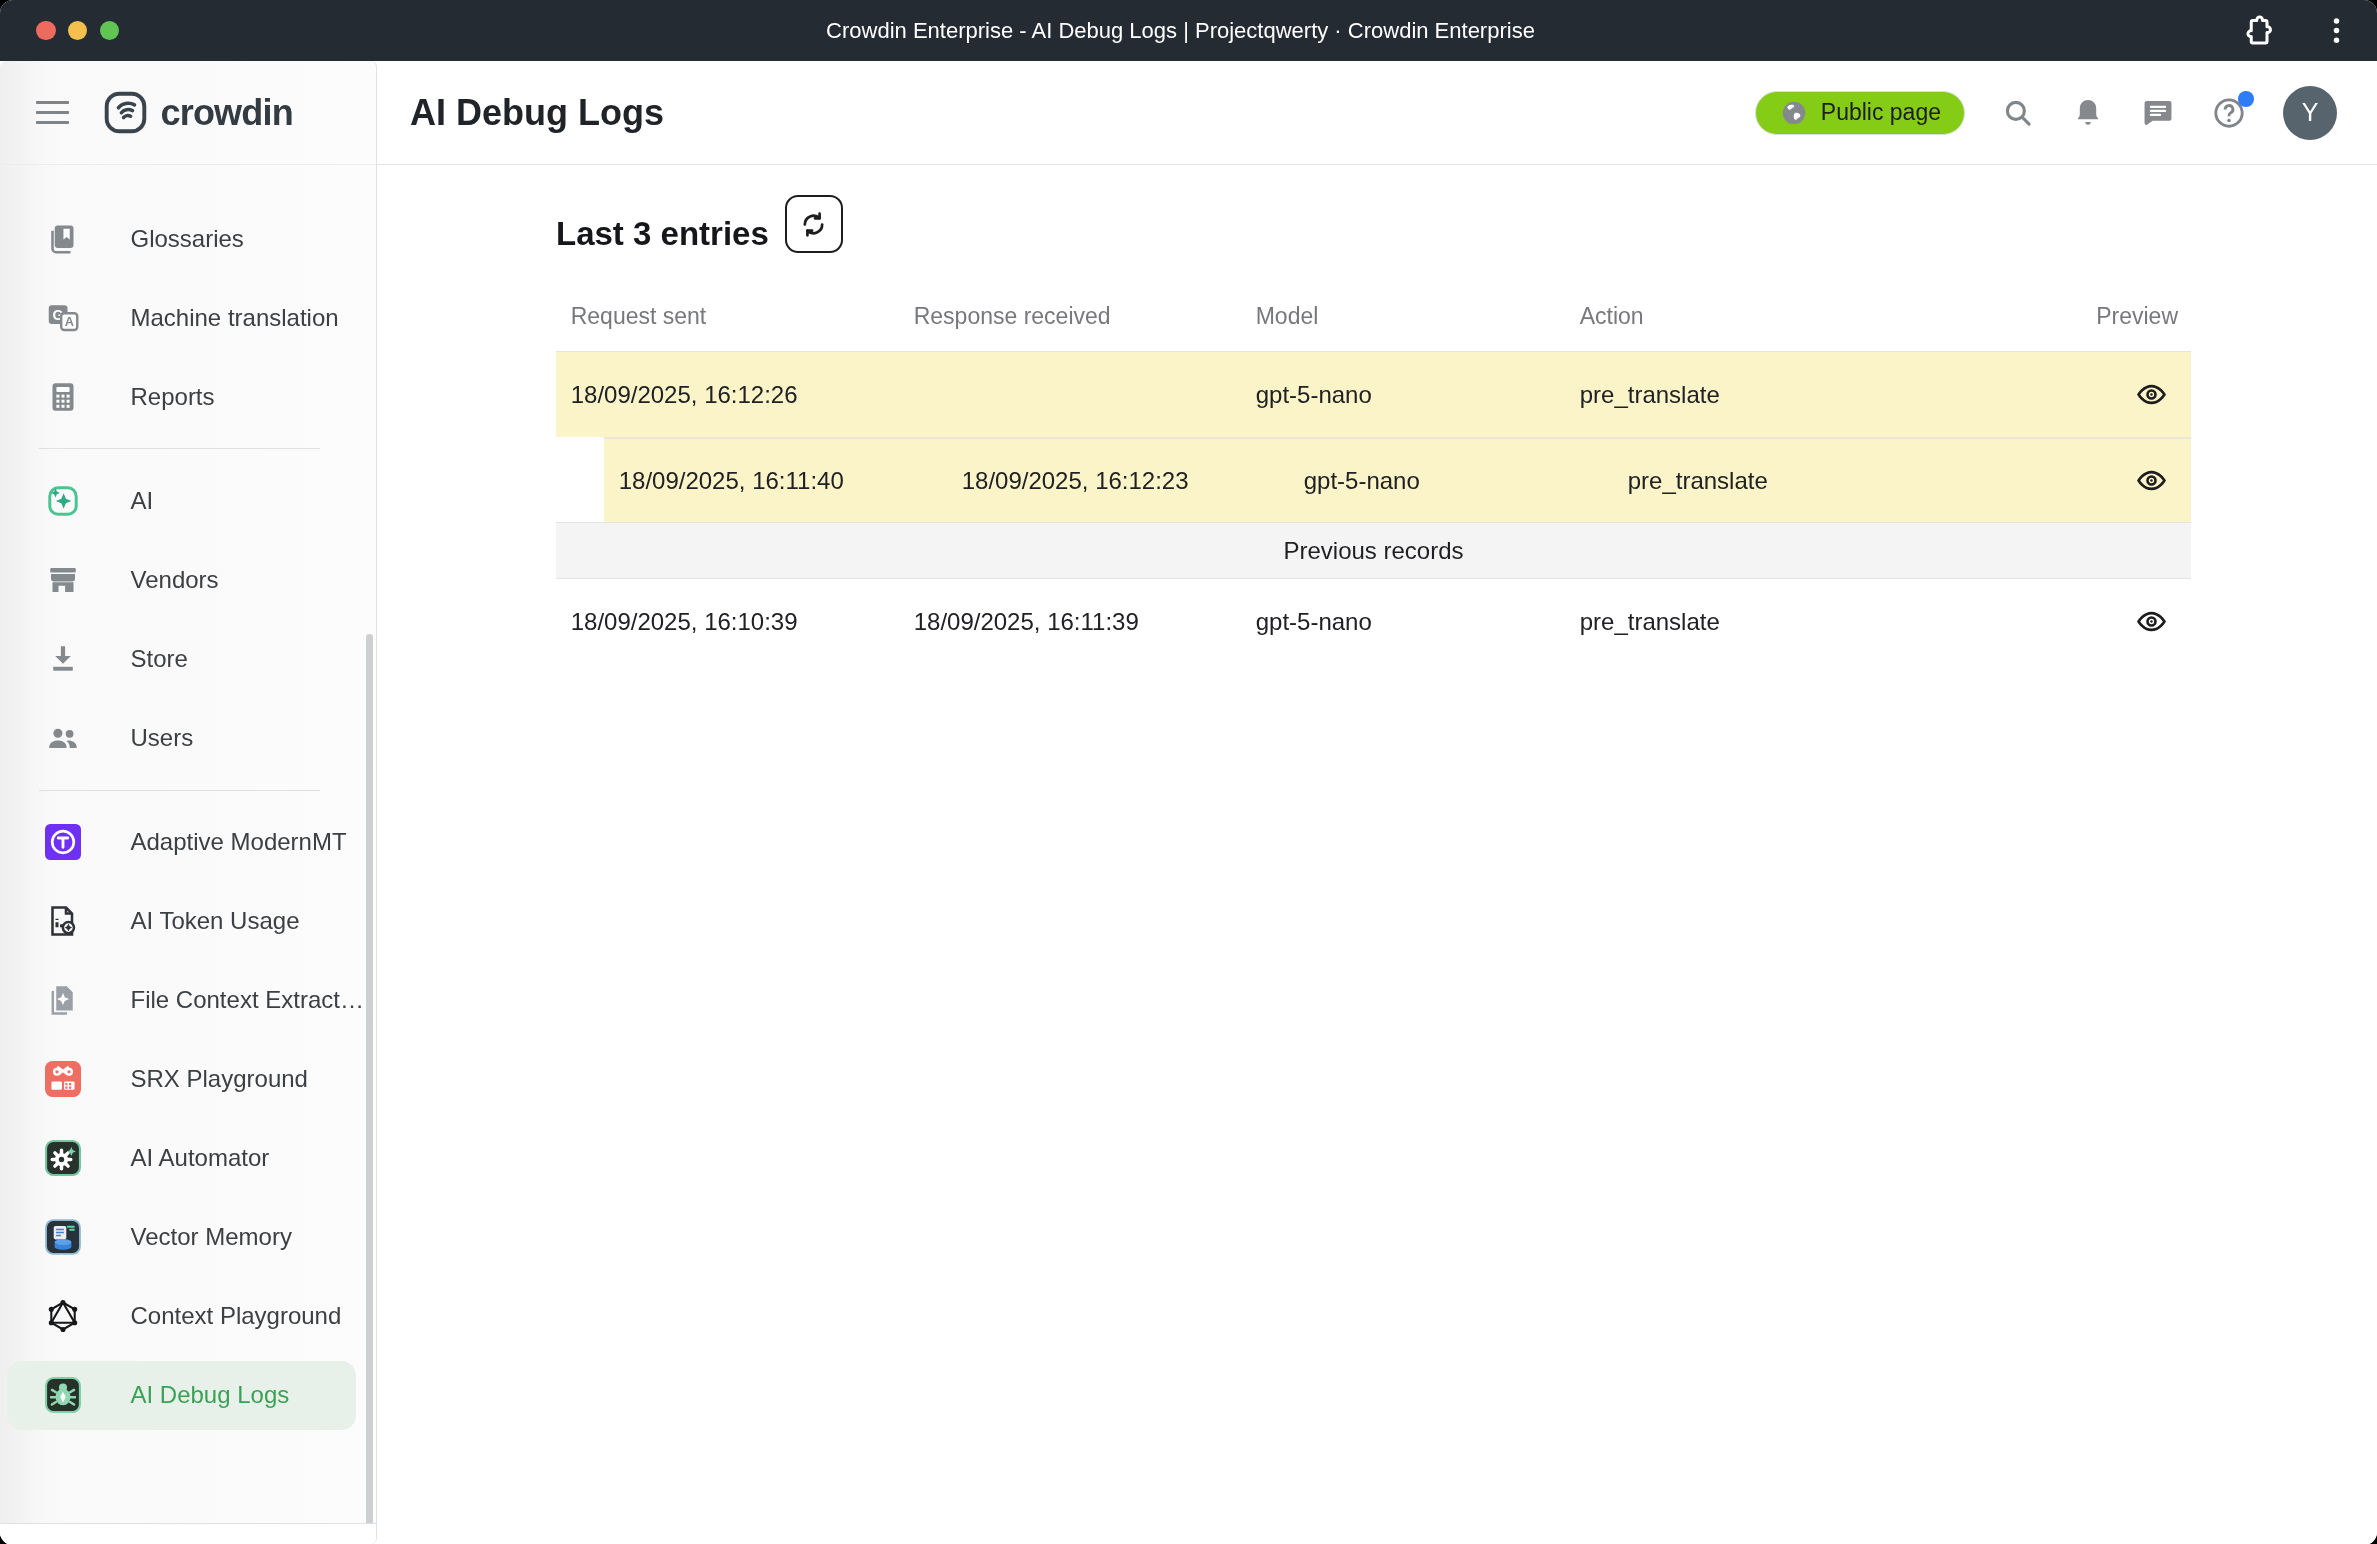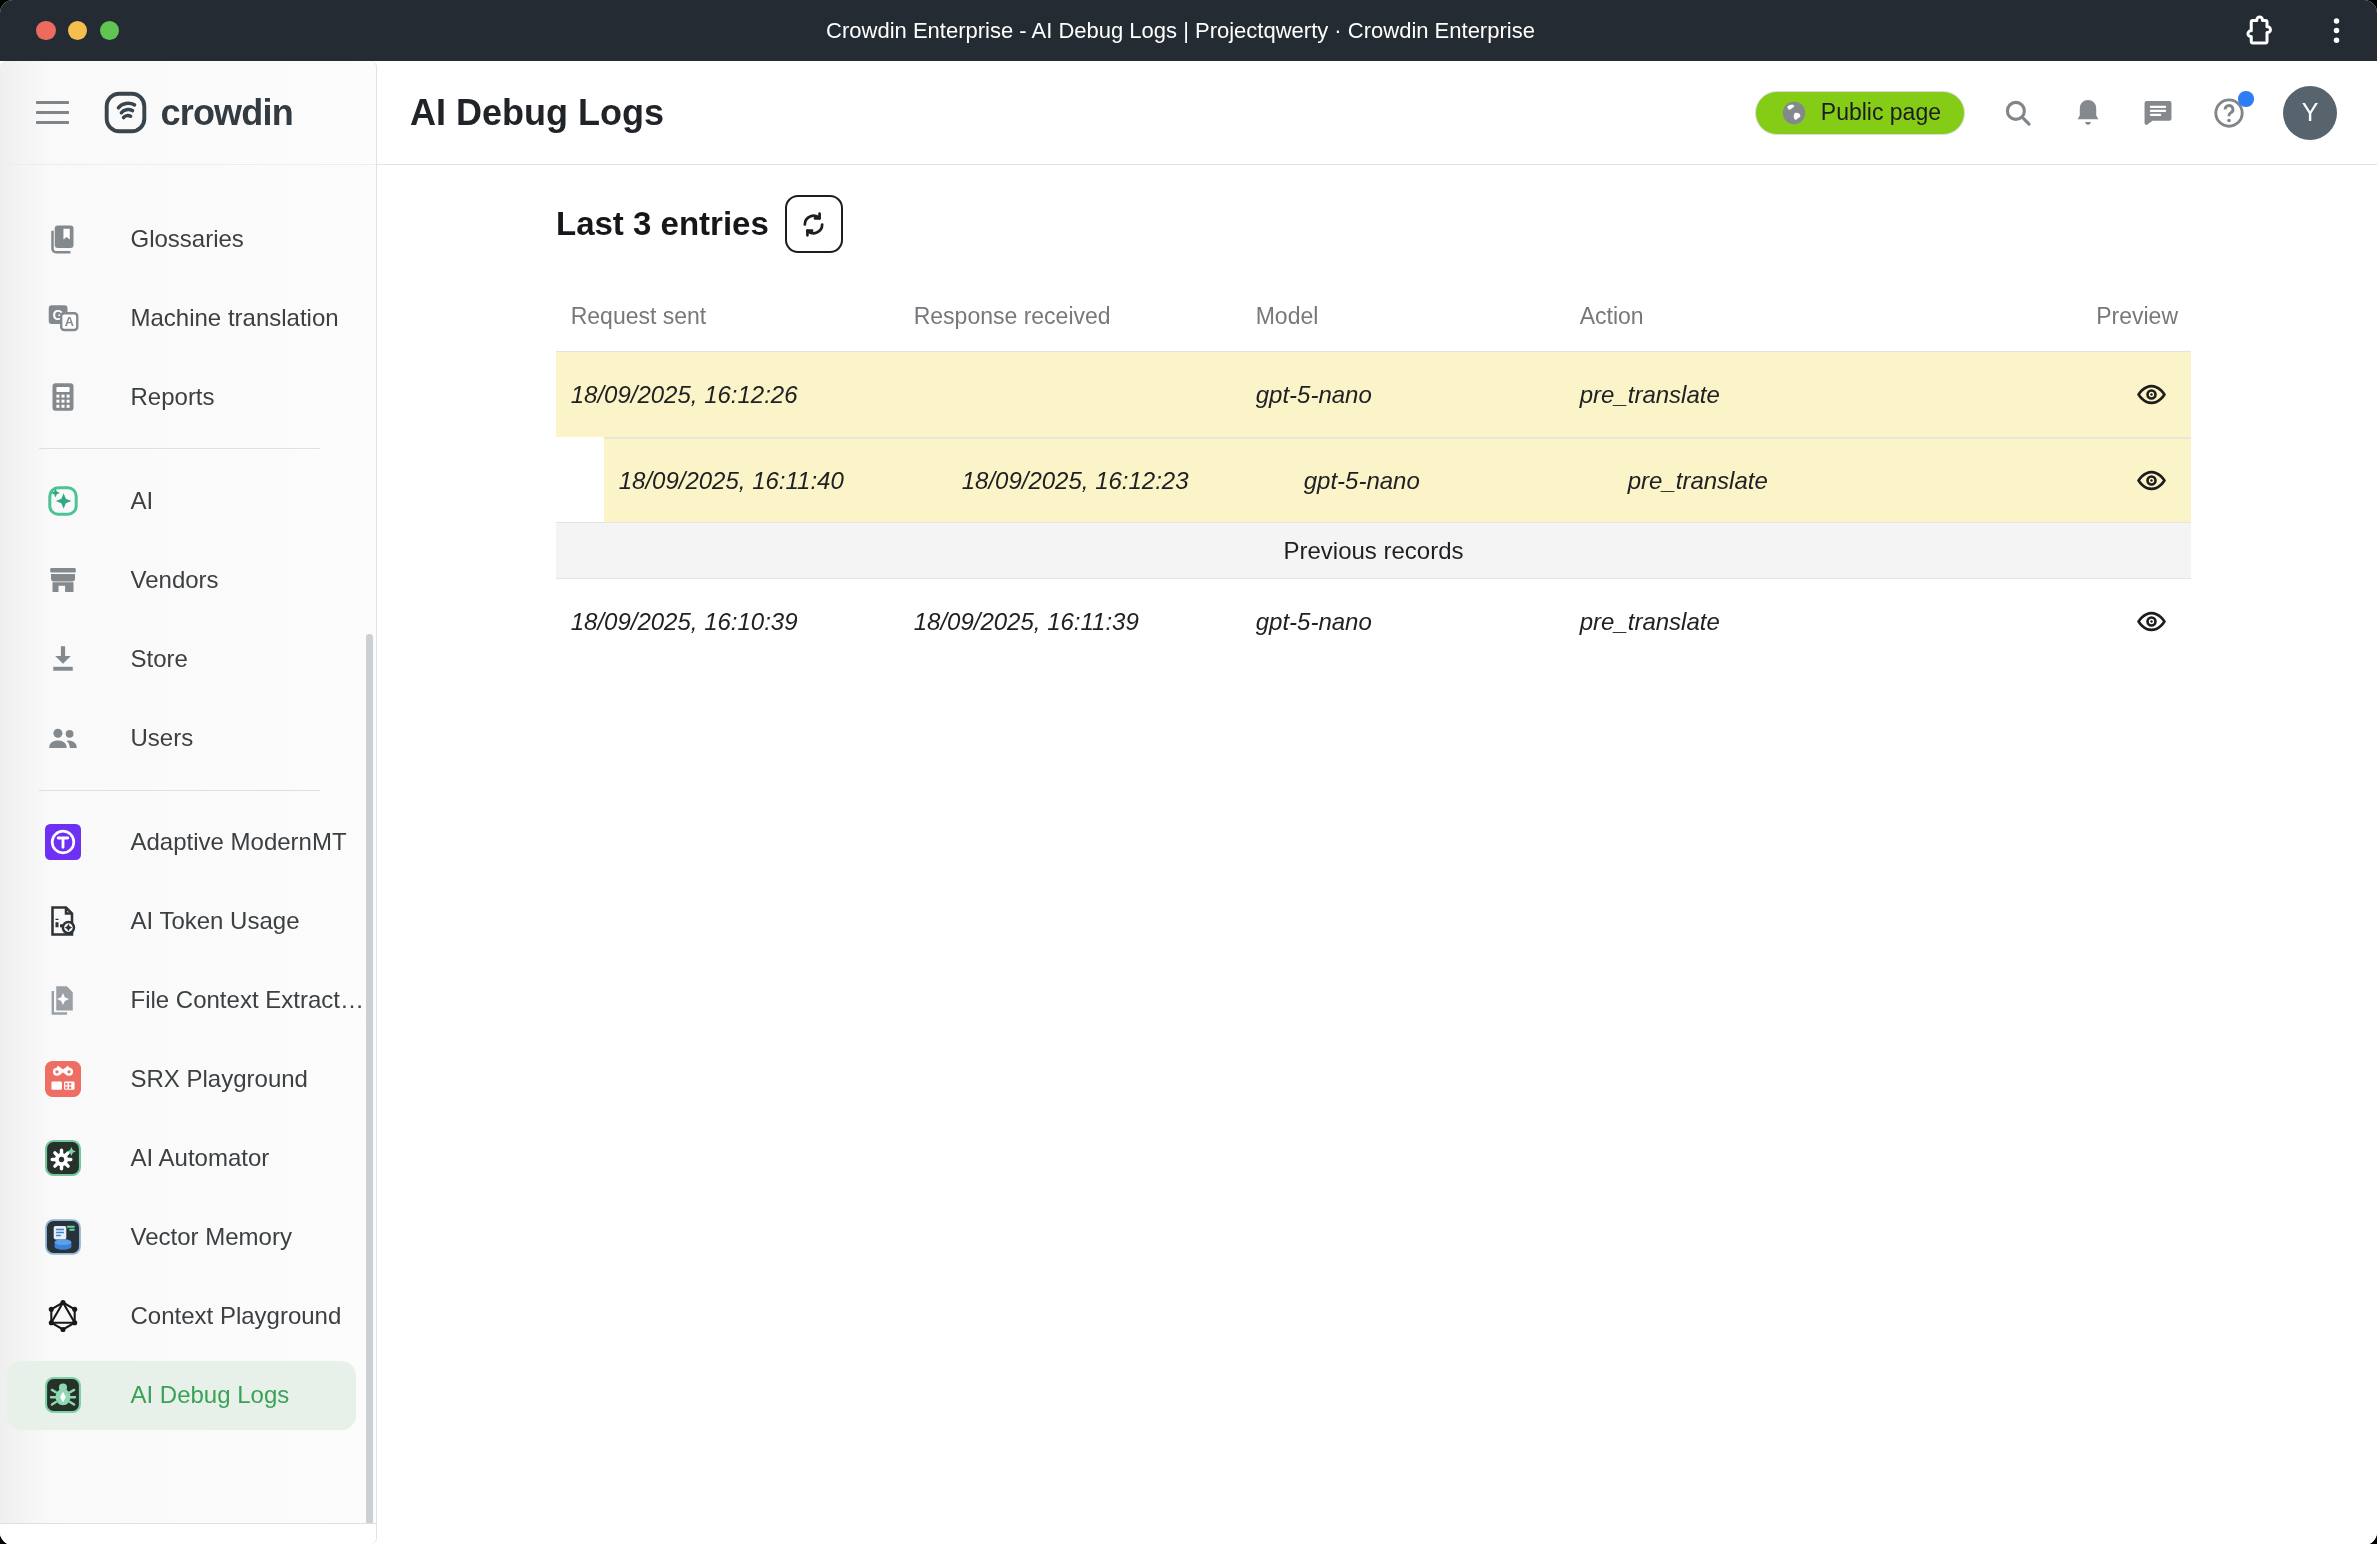--- a/index.html
+++ b/index.html
@@ -42,30 +42,30 @@
   .content { flex:1; display:flex; flex-direction:column; background:#fff; }
   .page-header { height:104px; flex:0 0 104px; display:flex; align-items:center; padding:0 41px 0 33px; border-bottom:0.8px solid #e3e3e3; }
   .page-header h1 { font-size:36px; font-weight:700; color:#202428; }
   .actions { margin-left:auto; display:flex; align-items:center; gap:36px; }
   .pill { display:flex; align-items:center; gap:11.5px; height:44px; padding:0 23px; border:0.8px solid #dcdcdc; border-radius:24px; background:#84cc16; font-size:23px; color:#1d1d1f; cursor:pointer; }
   .icon-btn { background:none; border:none; cursor:pointer; position:relative; }
   .badge { position:absolute; top:-3.3px; right:-6.5px; width:15.5px; height:15.5px; border-radius:50%; background:#2f7df6; }
   .avatar { width:54px; height:54px; border-radius:50%; background:#57636d; color:#fff; font-size:25px; display:flex; align-items:center; justify-content:center; border:none; cursor:pointer; }
 
   .page-body { padding:30px 187px 0 179px; }
-  .heading-row { display:flex; align-items:center; gap:16px; height:58px; }
+  .heading-row { display:flex; align-items:flex-end; gap:16px; height:58px; }
   .heading-row h2 { font-size:33px; font-weight:700; color:#15171a; }
   .refresh-btn { width:58px; height:58px; border:2px solid #1d1d1f; border-radius:13px; background:#fff; display:flex; align-items:center; justify-content:center; cursor:pointer; }
 
   .logtable { margin-top:29px; width:1635px; }
   .t-head, .t-row { display:grid; grid-template-columns:343px 342px 324px 1fr 115px; align-items:center; }
   .t-head { height:70px; border-bottom:0.8px solid #e3e3e3; }
   .t-head .hc { font-size:23px; color:#76787b; padding-left:14.7px; }
   .t-head .hc.right { padding-left:0; padding-right:13px; text-align:right; }
-  .t-row { height:85px; font-size:24px; color:#202124;font-style:italic; }
+  .t-row { height:85px; font-size:24px; color:#202124; }
   .t-row .c { padding-left:14.7px; }
   .t-row.highlight { background:#fbf4c8; }
   .t-row.highlight + .t-row.highlight { border-top:2.5px solid #e9e6d6;margin-left:48px; }
   .cell-eye { display:flex; justify-content:flex-end; padding-right:23px; }
   .eye-btn { background:none; border:none; cursor:pointer; }
   .prev-band { height:57px; background:#f4f4f4; border-top:0.8px solid #e4e4e4; border-bottom:0.8px solid #e4e4e4;
                display:flex; align-items:center; justify-content:center; font-size:24px; color:#1f2023; cursor:pointer; }
 </style>
 </head>
 <body>

